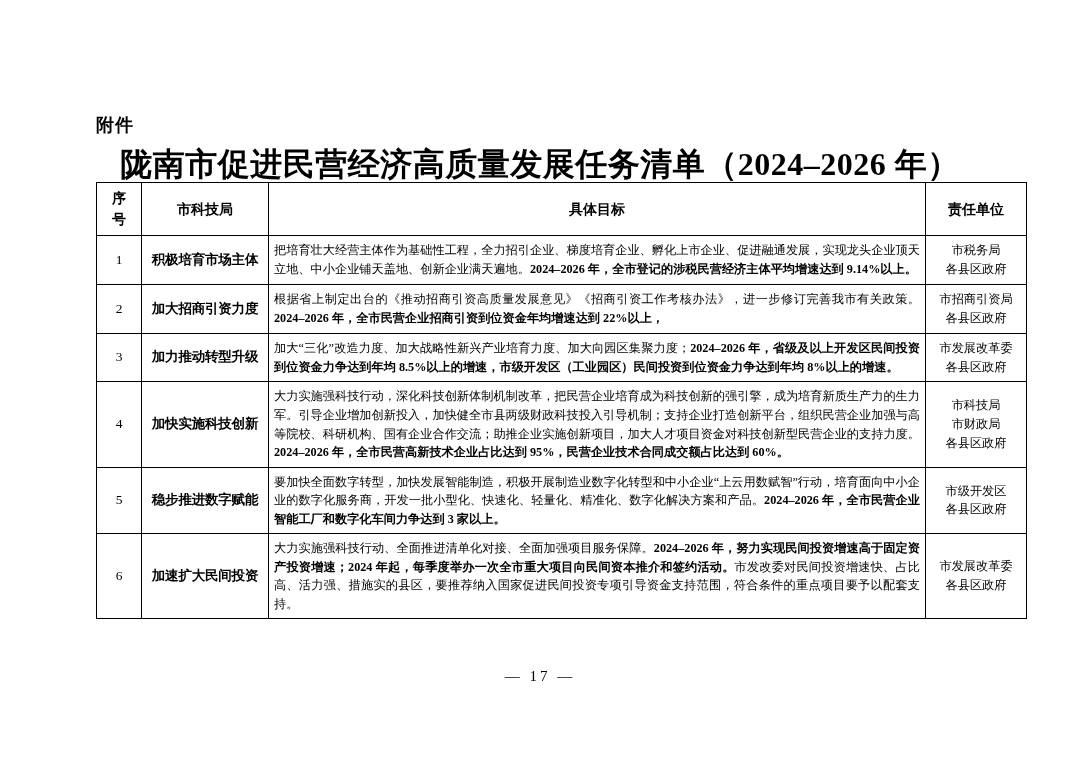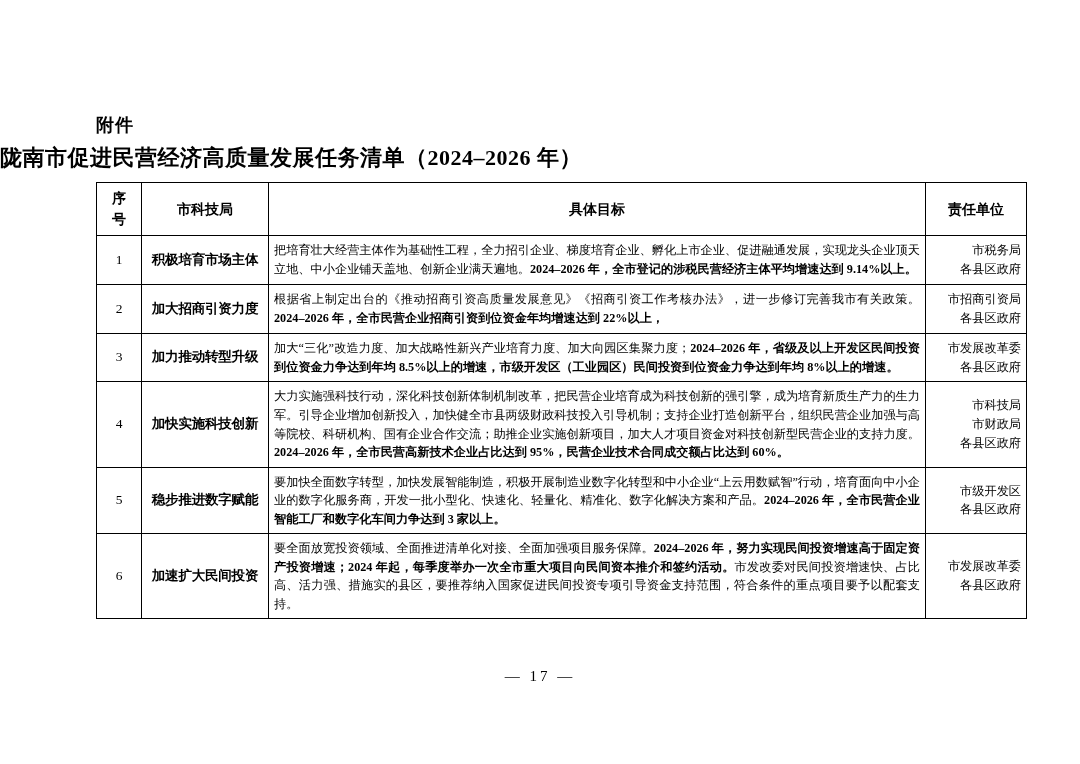--- a/index.html
+++ b/index.html
@@ -28,22 +28,22 @@
     font-size: 18px;
     font-weight: bold;
     letter-spacing: 1px;
     font-family: "Liberation Serif", "DejaVu Serif", serif;
   }
   .doc-title {
     position: absolute;
     left: 0;
     right: 0;
     top: 143px;
-    text-align: left;
-    font-size: 22px;
+    text-align: center;
+    font-size: 32px;
     font-weight: bold;
     letter-spacing: 0.5px;
     font-family: "Liberation Serif", "DejaVu Serif", serif;
   }
   table.task-table {
     position: absolute;
     left: 96px;
     top: 182px;
     width: 888px;
     border-collapse: collapse;
@@ -82,21 +82,21 @@
     letter-spacing: -0.2px;
   }
   td.cell-goal {
     text-align: justify;
     text-justify: inter-ideograph;
     font-size: 12.2px;
     line-height: 1.52;
     padding: 6px 6px 6px 6px;
   }
   td.cell-unit {
-    text-align: right;
+    text-align: center;
     font-size: 12.2px;
     line-height: 1.55;
     white-space: pre-line;
   }
   .bold-run { font-weight: bold; }
   .page-number {
     position: absolute;
     left: 0;
     right: 0;
     top: 668px;
@@ -166,21 +166,21 @@
         <td class="cell-no">5</td>
         <td class="cell-task">稳步推进数字赋能</td>
         <td class="cell-goal"><span>要加快全面数字转型，加快发展智能制造，积极开展制造业数字化转型和中小企业“上云用数赋智”行动，培育面向中小企业的数字化服务商，开发一批小型化、快速化、轻量化、精准化、数字化解决方案和产品。</span><span class="bold-run">2024–2026 年，全市民营企业智能工厂和数字化车间力争达到 3 家以上。</span></td>
         <td class="cell-unit">市级开发区
 各县区政府</td>
       </tr>
 
       <tr>
         <td class="cell-no">6</td>
         <td class="cell-task">加速扩大民间投资</td>
-        <td class="cell-goal"><span>要全面放宽投资领域、全面推进清单化对接、全面加强项目服务保障。</span><span class="bold-run">2024–2026 年，努力实现民间投资增速高于固定资产投资增速；2024 年起，每季度举办一次全市重大项目向民间资本推介和签约活动。</span><span>市发改委对民间投资增速快、占比高、活力强、措施实的县区，要推荐纳入国家促进民间投资专项引导资金支持范围，符合条件的重点项目要予以配套支持。</span></td>
+        <td class="cell-goal"><span>大力实施强科技行动、全面推进清单化对接、全面加强项目服务保障。</span><span class="bold-run">2024–2026 年，努力实现民间投资增速高于固定资产投资增速；2024 年起，每季度举办一次全市重大项目向民间资本推介和签约活动。</span><span>市发改委对民间投资增速快、占比高、活力强、措施实的县区，要推荐纳入国家促进民间投资专项引导资金支持范围，符合条件的重点项目要予以配套支持。</span></td>
         <td class="cell-unit">市发展改革委
 各县区政府</td>
       </tr>
 
     </tbody>
   </table>
 
   <div class="page-number">— 17 —</div>
 
 </div>

